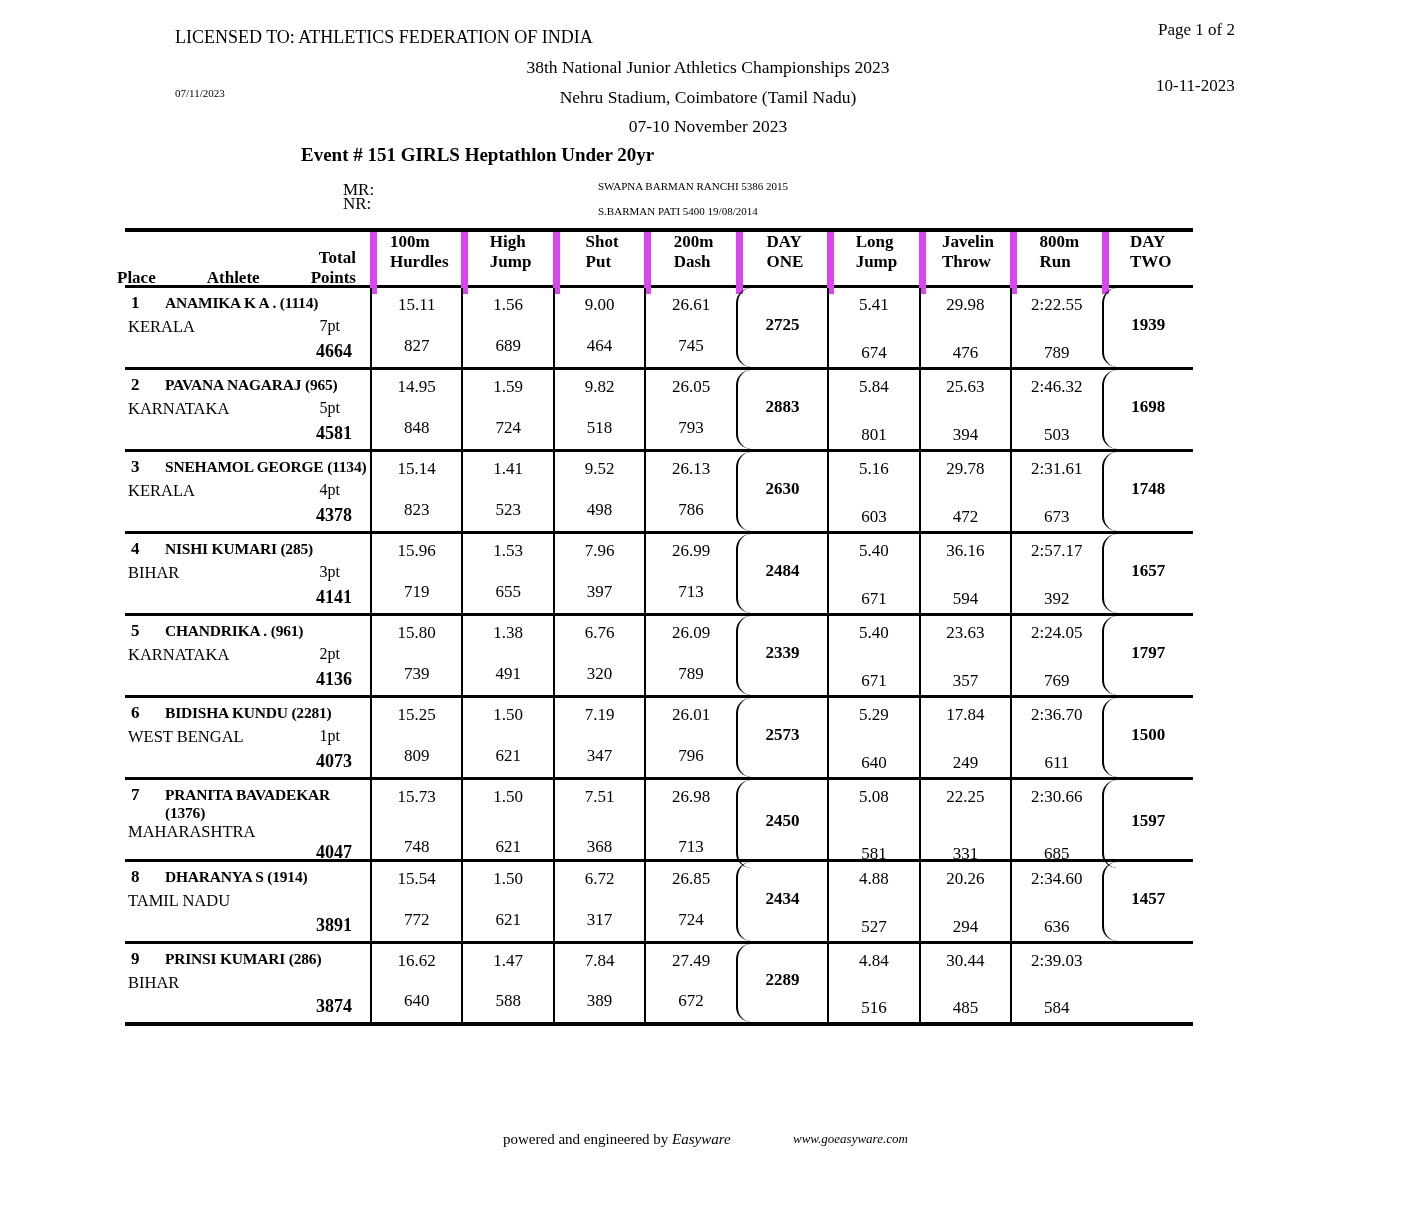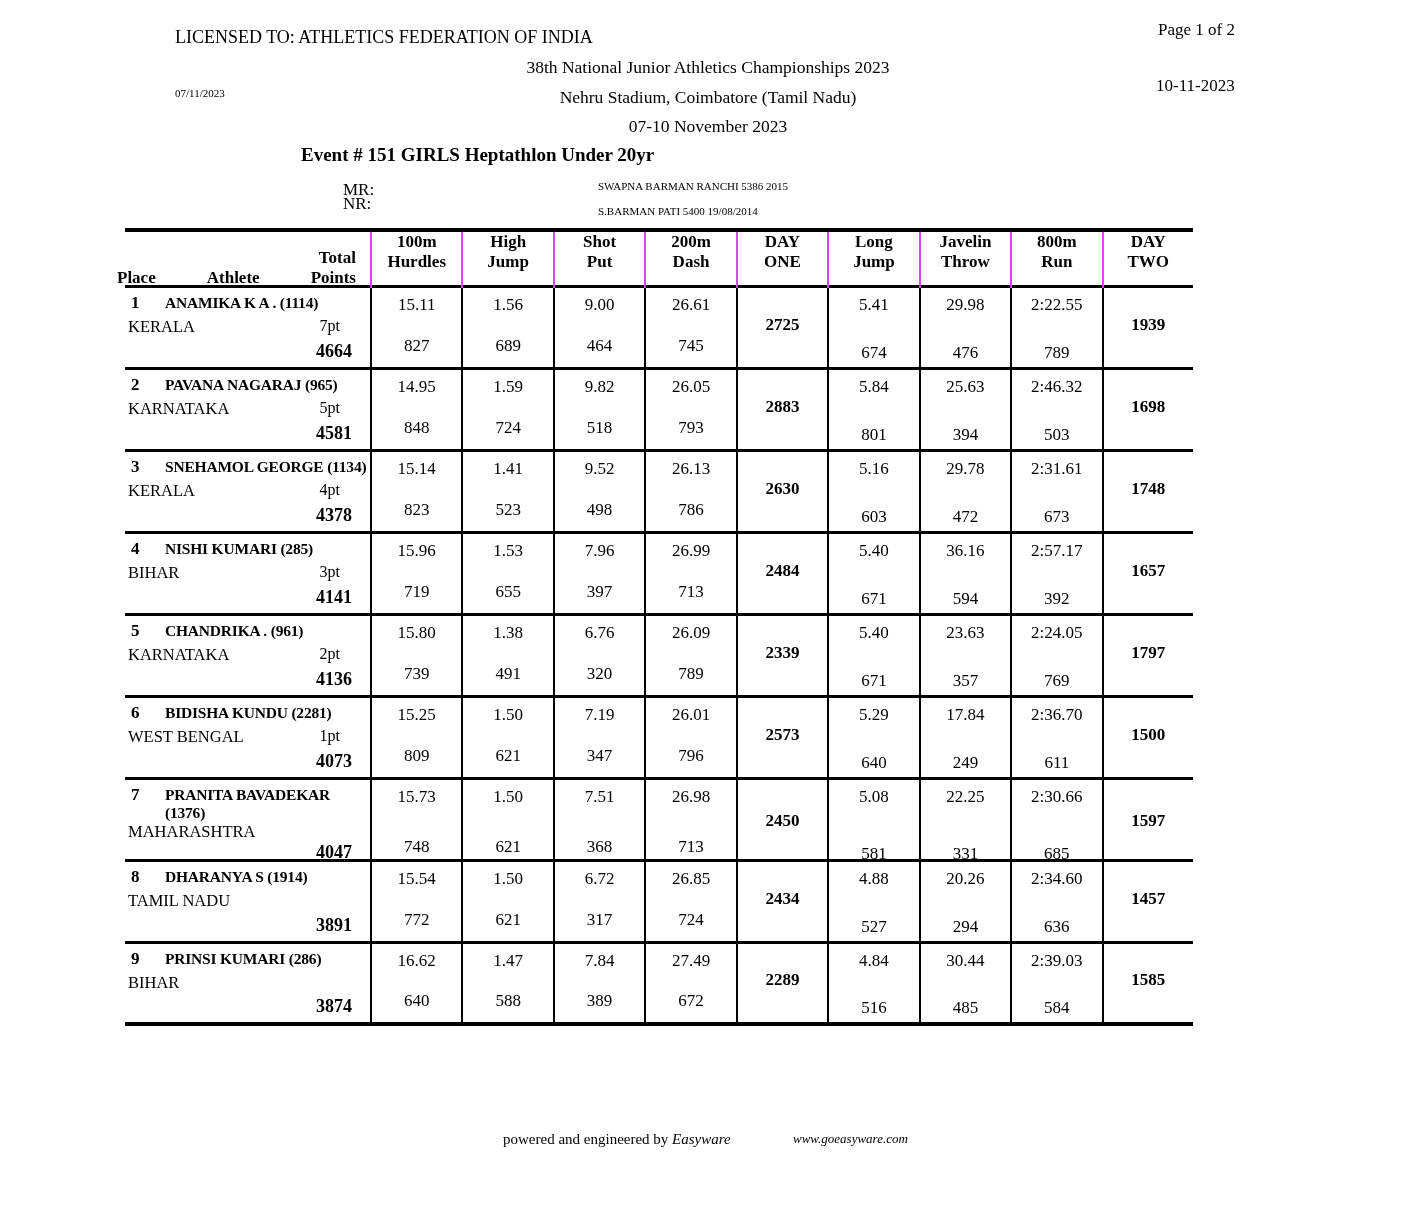--- a/index.html
+++ b/index.html
@@ -37,22 +37,22 @@
     display:grid; grid-template-columns:245px repeat(9,1fr);
     height:60px; border-top:4px solid #000; border-bottom:3px solid #000;
     font-weight:bold; font-size:17px;
   }
   .thead .left-block {
     display:flex; align-items:flex-end; justify-content:space-between;
     padding:0 14px 6px 0;
   }
   .lbl-place { margin-left:-8px; }
   .hcol {
-    border-left:2px solid #d946ef; display:flex; flex-direction:column;
-    justify-content:flex-end; align-items:center; text-align:center;
+    border-left:7px solid #d946ef; display:flex; flex-direction:column;
+    justify-content:flex-end; align-items:center; text-align:left;
     white-space:pre-line; line-height:20px; padding-bottom:22px;
   }
   .tp { white-space:pre-line; line-height:20px; text-align:right; }
 
   .trow {
     display:grid; grid-template-columns:245px repeat(9,1fr);
     height:82px; border-bottom:3px solid #000; 
   }
   .trow:last-child { border-bottom:4px solid #000; }
   .cell { border-left:2px solid #000; }
@@ -67,21 +67,21 @@
   .state { font-size:16.5px; margin-left:3px; }
   .pt { font-size:16px; }
   .row-line3 { text-align:right; padding-right:18px; font-weight:bold; font-size:18px; }
   .event-cell {
     display:flex; flex-direction:column; align-items:center;
     justify-content:space-between; font-size:17px; padding:7px 0 11px 0;
   }
   .event-cell.low { padding-bottom:4px; }
   .day-cell {
     display:flex; align-items:center; justify-content:center;
-    font-weight:bold; font-size:17px; padding-bottom:6px;
+    font-weight:bold; font-size:17px; padding-bottom:6px;border-radius:15px;
   }
 
   
   .powered { left:455px; top:1131px; font-size:15px; }
   .brand-italic { font-style:italic; }
   .website { left:745px; top:1131px; font-size:13px; font-style:italic; }
 </style>
 </head>
 <body>
 
@@ -515,21 +515,20 @@
       <span class="pts">516</span>
     </div>
     <div class="cell event-cell low">
       <span class="mark">30.44</span>
       <span class="pts">485</span>
     </div>
     <div class="cell event-cell low">
       <span class="mark">2:39.03</span>
       <span class="pts">584</span>
     </div>
-    <div class="cell day-cell">1585</div>
   </div>
 </div>
   </div>
 
   <div class="abs powered"><span>powered and engineered by </span><span class="brand-italic">Easyware</span></div>
   <div class="abs website">www.goeasyware.com</div>
 
 </div>
 
 </body></html>

